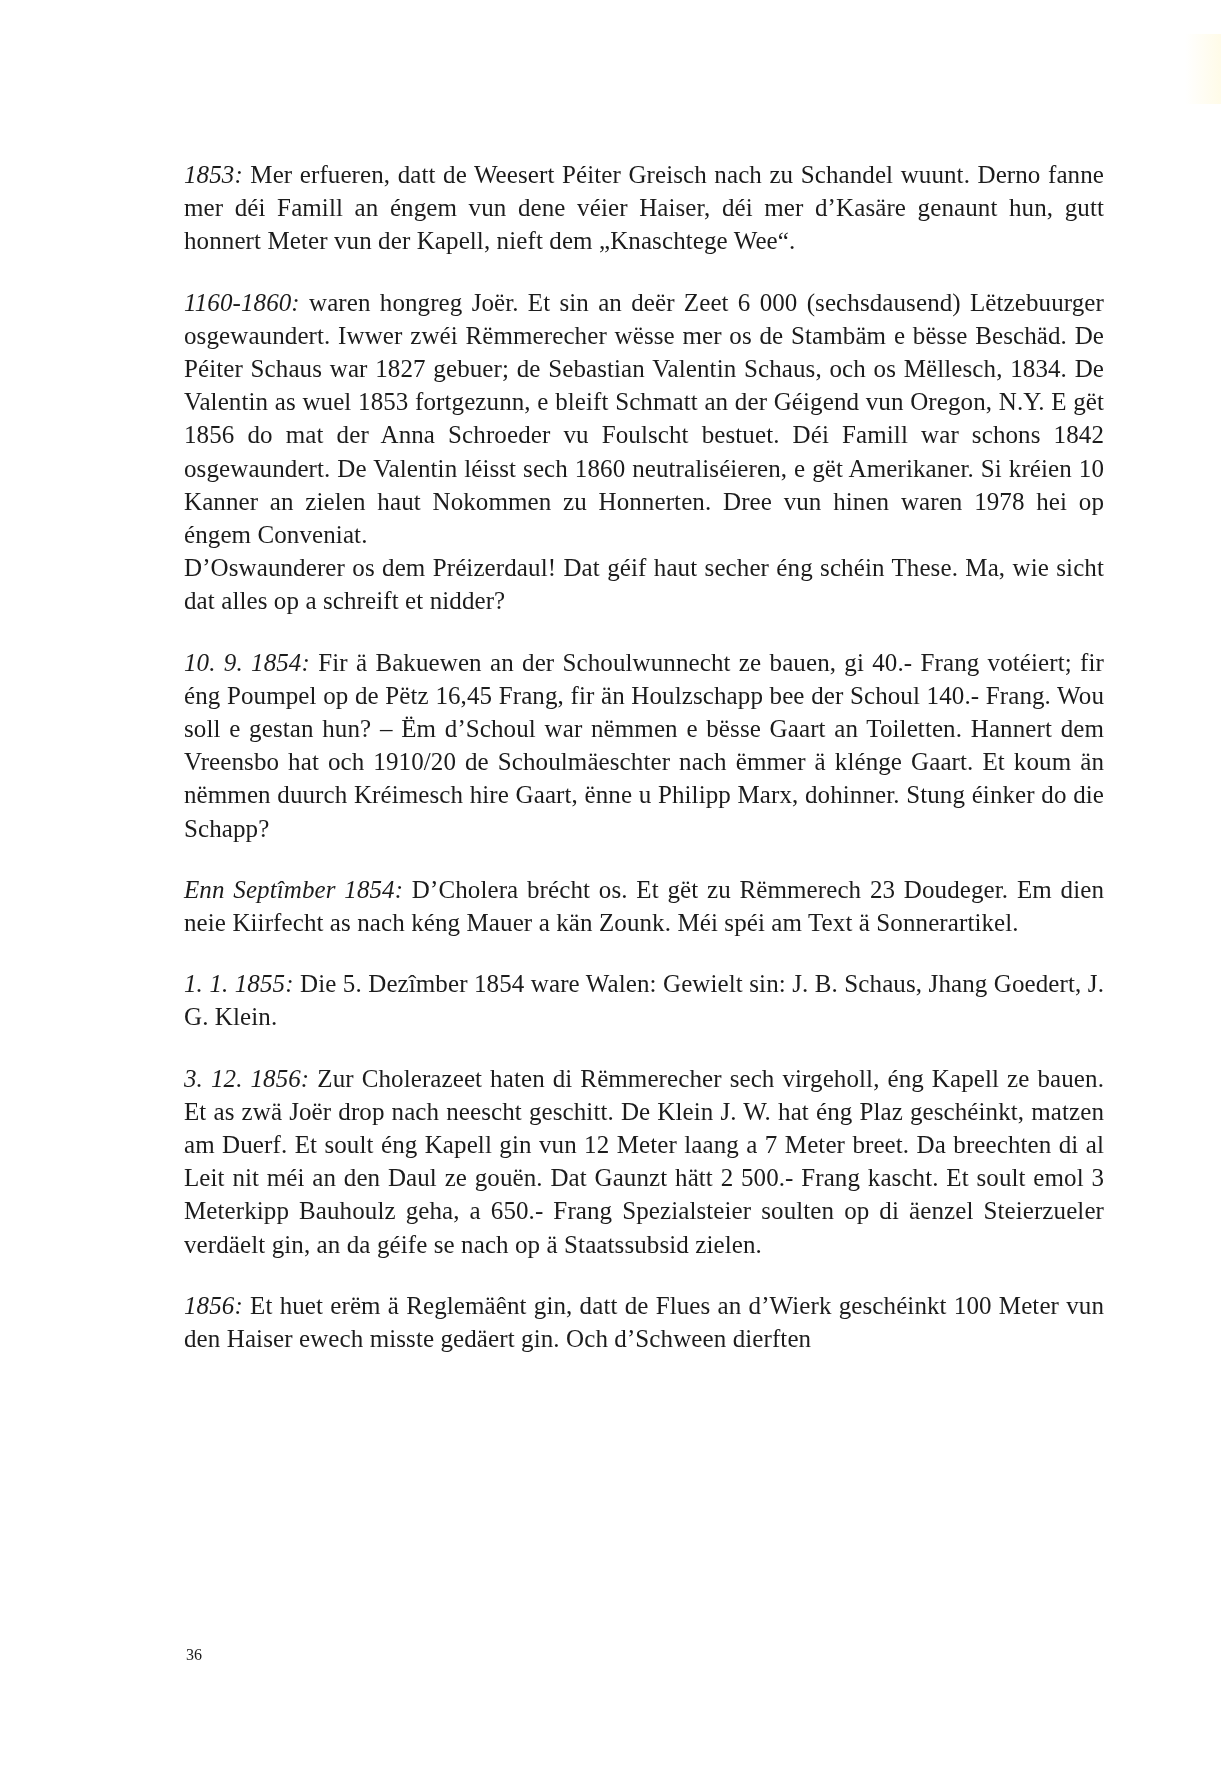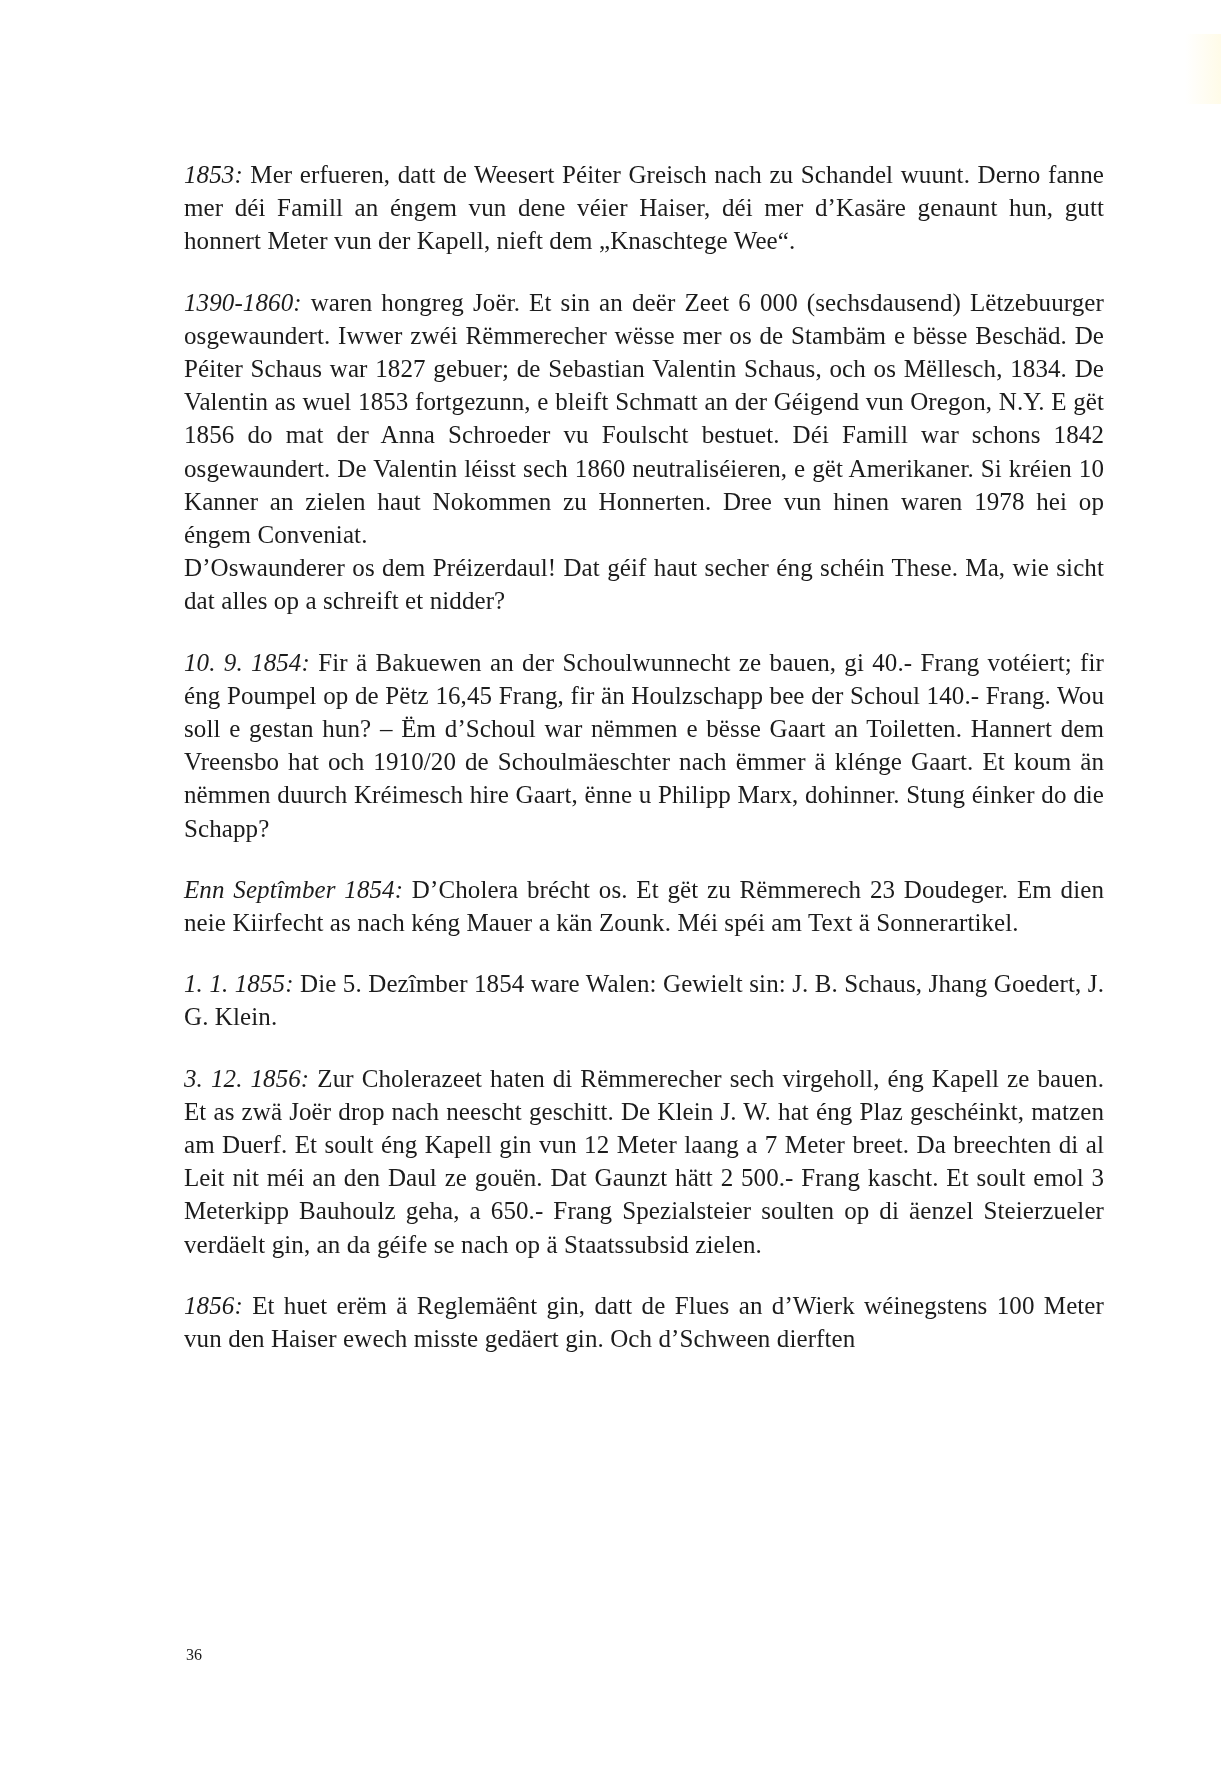--- a/index.html
+++ b/index.html
@@ -55,21 +55,21 @@
 <body>
 
 <div class="page-tint"></div>
 
 <div class="page">
   <p class="para">
     <span class="date">1853:</span>
     <span>Mer erfueren, datt de Weesert Péiter Greisch nach zu Schandel wuunt. Derno fanne mer déi Famill an éngem vun dene véier Haiser, déi mer d’Kasäre genaunt hun, gutt honnert Meter vun der Kapell, nieft dem „Knaschtege Wee“.</span>
   </p>
   <p class="para">
-    <span class="date">1390-1860:</span>
+    <span class="date">1160-1860:</span>
     <span>waren hongreg Joër. Et sin an deër Zeet 6 000 (sechsdausend) Lëtzebuurger osgewaundert. Iwwer zwéi Rëmmerecher wësse mer os de Stambäm e bësse Beschäd. De Péiter Schaus war 1827 gebuer; de Sebastian Valentin Schaus, och os Mëllesch, 1834. De Valentin as wuel 1853 fortgezunn, e bleift Schmatt an der Géigend vun Oregon, N.Y. E gët 1856 do mat der Anna Schroeder vu Foulscht bestuet. Déi Famill war schons 1842 osgewaundert. De Valentin léisst sech 1860 neutraliséieren, e gët Amerikaner. Si kréien 10 Kanner an zielen haut Nokommen zu Honnerten. Dree vun hinen waren 1978 hei op éngem Conveniat.</span>
   </p>
   <p class="para tight">
     <span>D’Oswaunderer os dem Préizerdaul! Dat géif haut secher éng schéin These. Ma, wie sicht dat alles op a schreift et nidder?</span>
   </p>
   <p class="para">
     <span class="date">10. 9. 1854:</span>
     <span>Fir ä Bakuewen an der Schoulwunnecht ze bauen, gi 40.- Frang votéiert; fir éng Poumpel op de Pëtz 16,45 Frang, fir än Houlzschapp bee der Schoul 140.- Frang. Wou soll e gestan hun? – Ëm d’Schoul war nëmmen e bësse Gaart an Toiletten. Hannert dem Vreensbo hat och 1910/20 de Schoulmäeschter nach ëmmer ä klénge Gaart. Et koum än nëmmen duurch Kréimesch hire Gaart, ënne u Philipp Marx, dohinner. Stung éinker do die Schapp?</span>
   </p>
   <p class="para">
@@ -79,17 +79,17 @@
   <p class="para">
     <span class="date">1. 1. 1855:</span>
     <span>Die 5. Dezîmber 1854 ware Walen: Gewielt sin: J. B. Schaus, Jhang Goedert, J. G. Klein.</span>
   </p>
   <p class="para">
     <span class="date">3. 12. 1856:</span>
     <span>Zur Cholerazeet haten di Rëmmerecher sech virgeholl, éng Kapell ze bauen. Et as zwä Joër drop nach neescht geschitt. De Klein J. W. hat éng Plaz geschéinkt, matzen am Duerf. Et soult éng Kapell gin vun 12 Meter laang a 7 Meter breet. Da breechten di al Leit nit méi an den Daul ze gouën. Dat Gaunzt hätt 2 500.- Frang kascht. Et soult emol 3 Meterkipp Bauhoulz geha, a 650.- Frang Spezialsteier soulten op di äenzel Steierzueler verdäelt gin, an da géife se nach op ä Staatssubsid zielen.</span>
   </p>
   <p class="para">
     <span class="date">1856:</span>
-    <span>Et huet erëm ä Reglemäênt gin, datt de Flues an d’Wierk wéinegstens 100 Meter vun den Haiser ewech misste gedäert gin. Och d’Schween dierften</span>
+    <span>Et huet erëm ä Reglemäênt gin, datt de Flues an d’Wierk geschéinkt 100 Meter vun den Haiser ewech misste gedäert gin. Och d’Schween dierften</span>
   </p>
 </div>
 
 <div class="page-number">36</div>
 
 </body></html>

